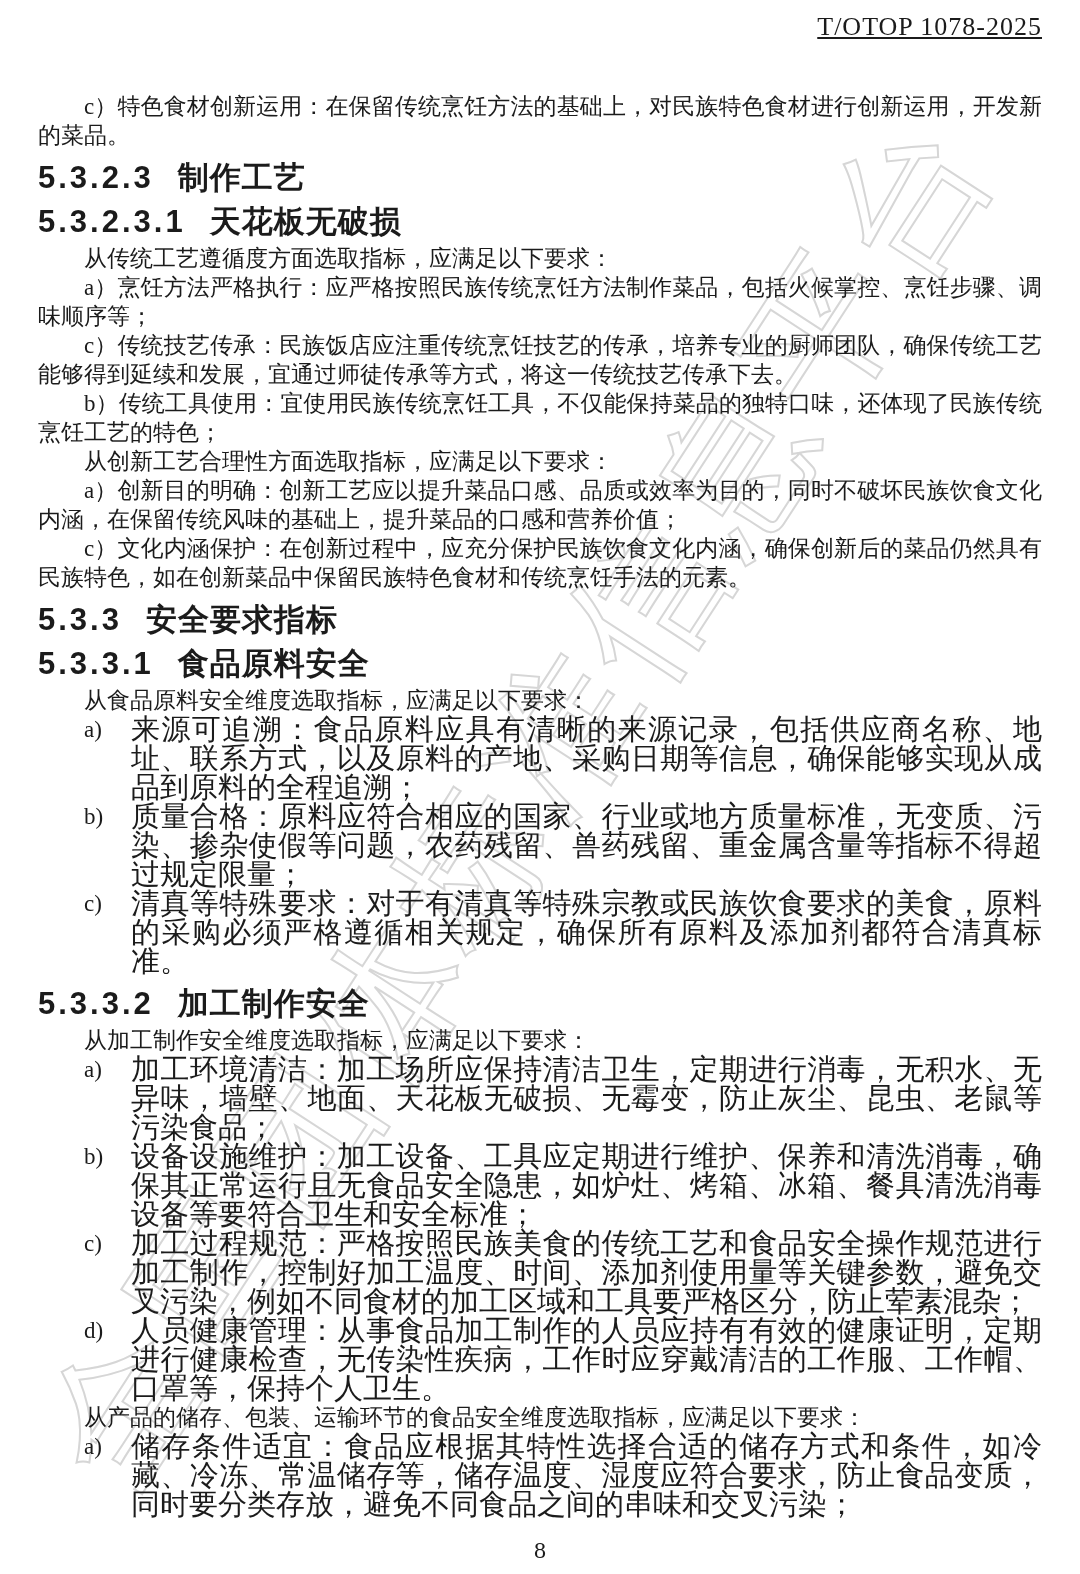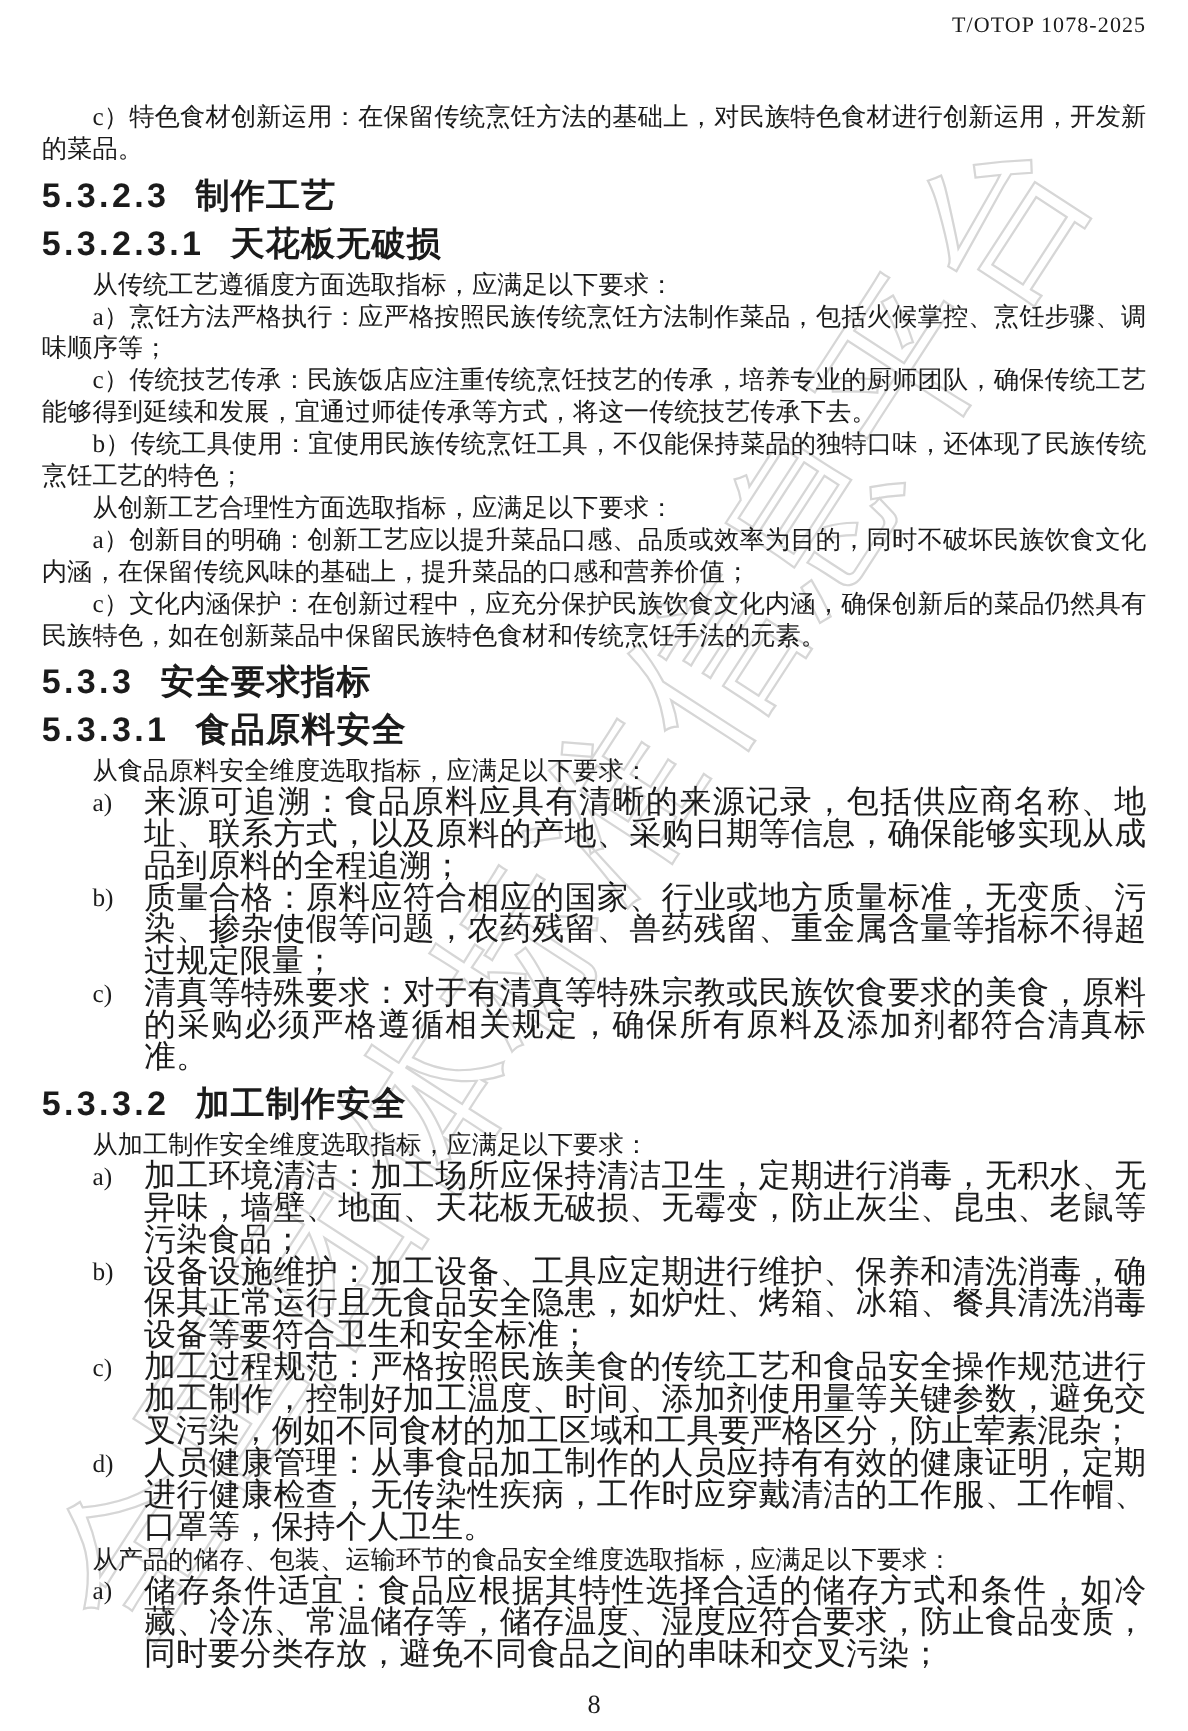--- a/index.html
+++ b/index.html
@@ -25,23 +25,24 @@
     color: transparent;
     -webkit-text-stroke: 2px #d6d6d6;
     z-index: 0;
     pointer-events: none;
     user-select: none;
   }
   .doc-header {
     position: absolute;
     top: 12px;
     right: 38px;
-    font-size: 20px;
+    font-size: 26px;
     letter-spacing: 1px;
     z-index: 1;
+    text-decoration: underline;
   }
   main {
     position: absolute;
     left: 38px;
     right: 38px;
     top: 60px;
     z-index: 1;
     margin-top: 32px;
   }
   p.body {

